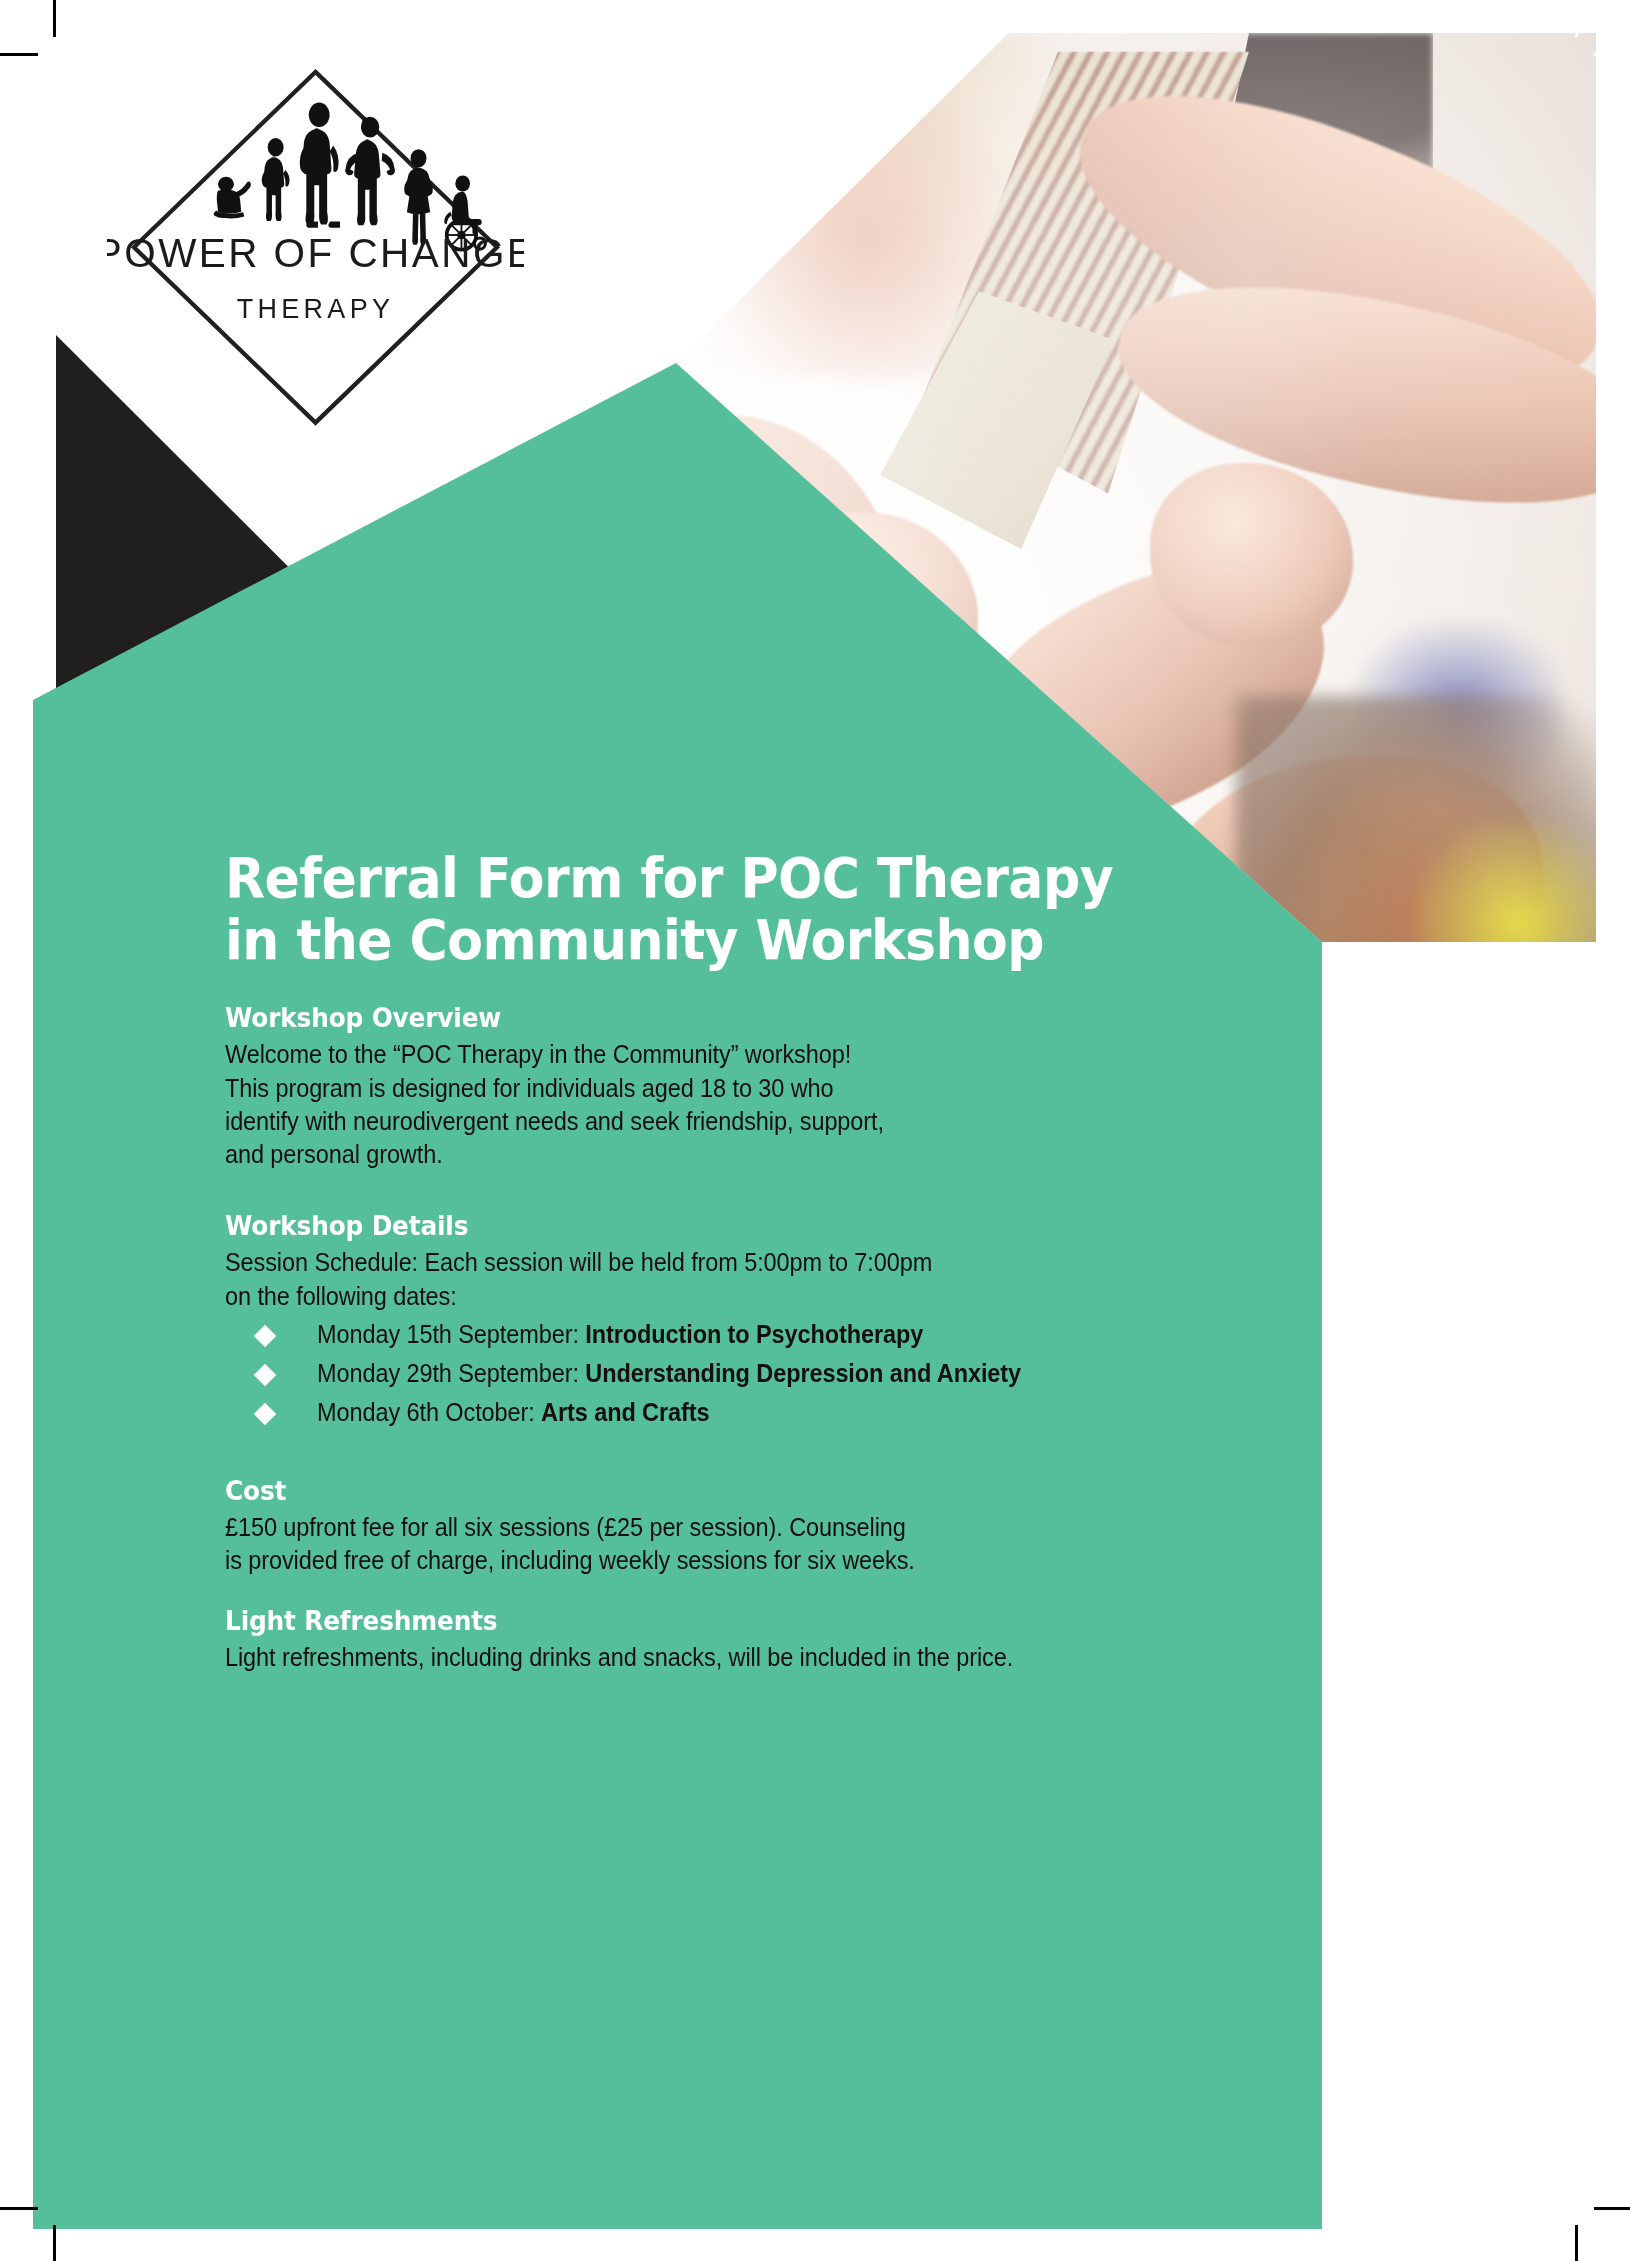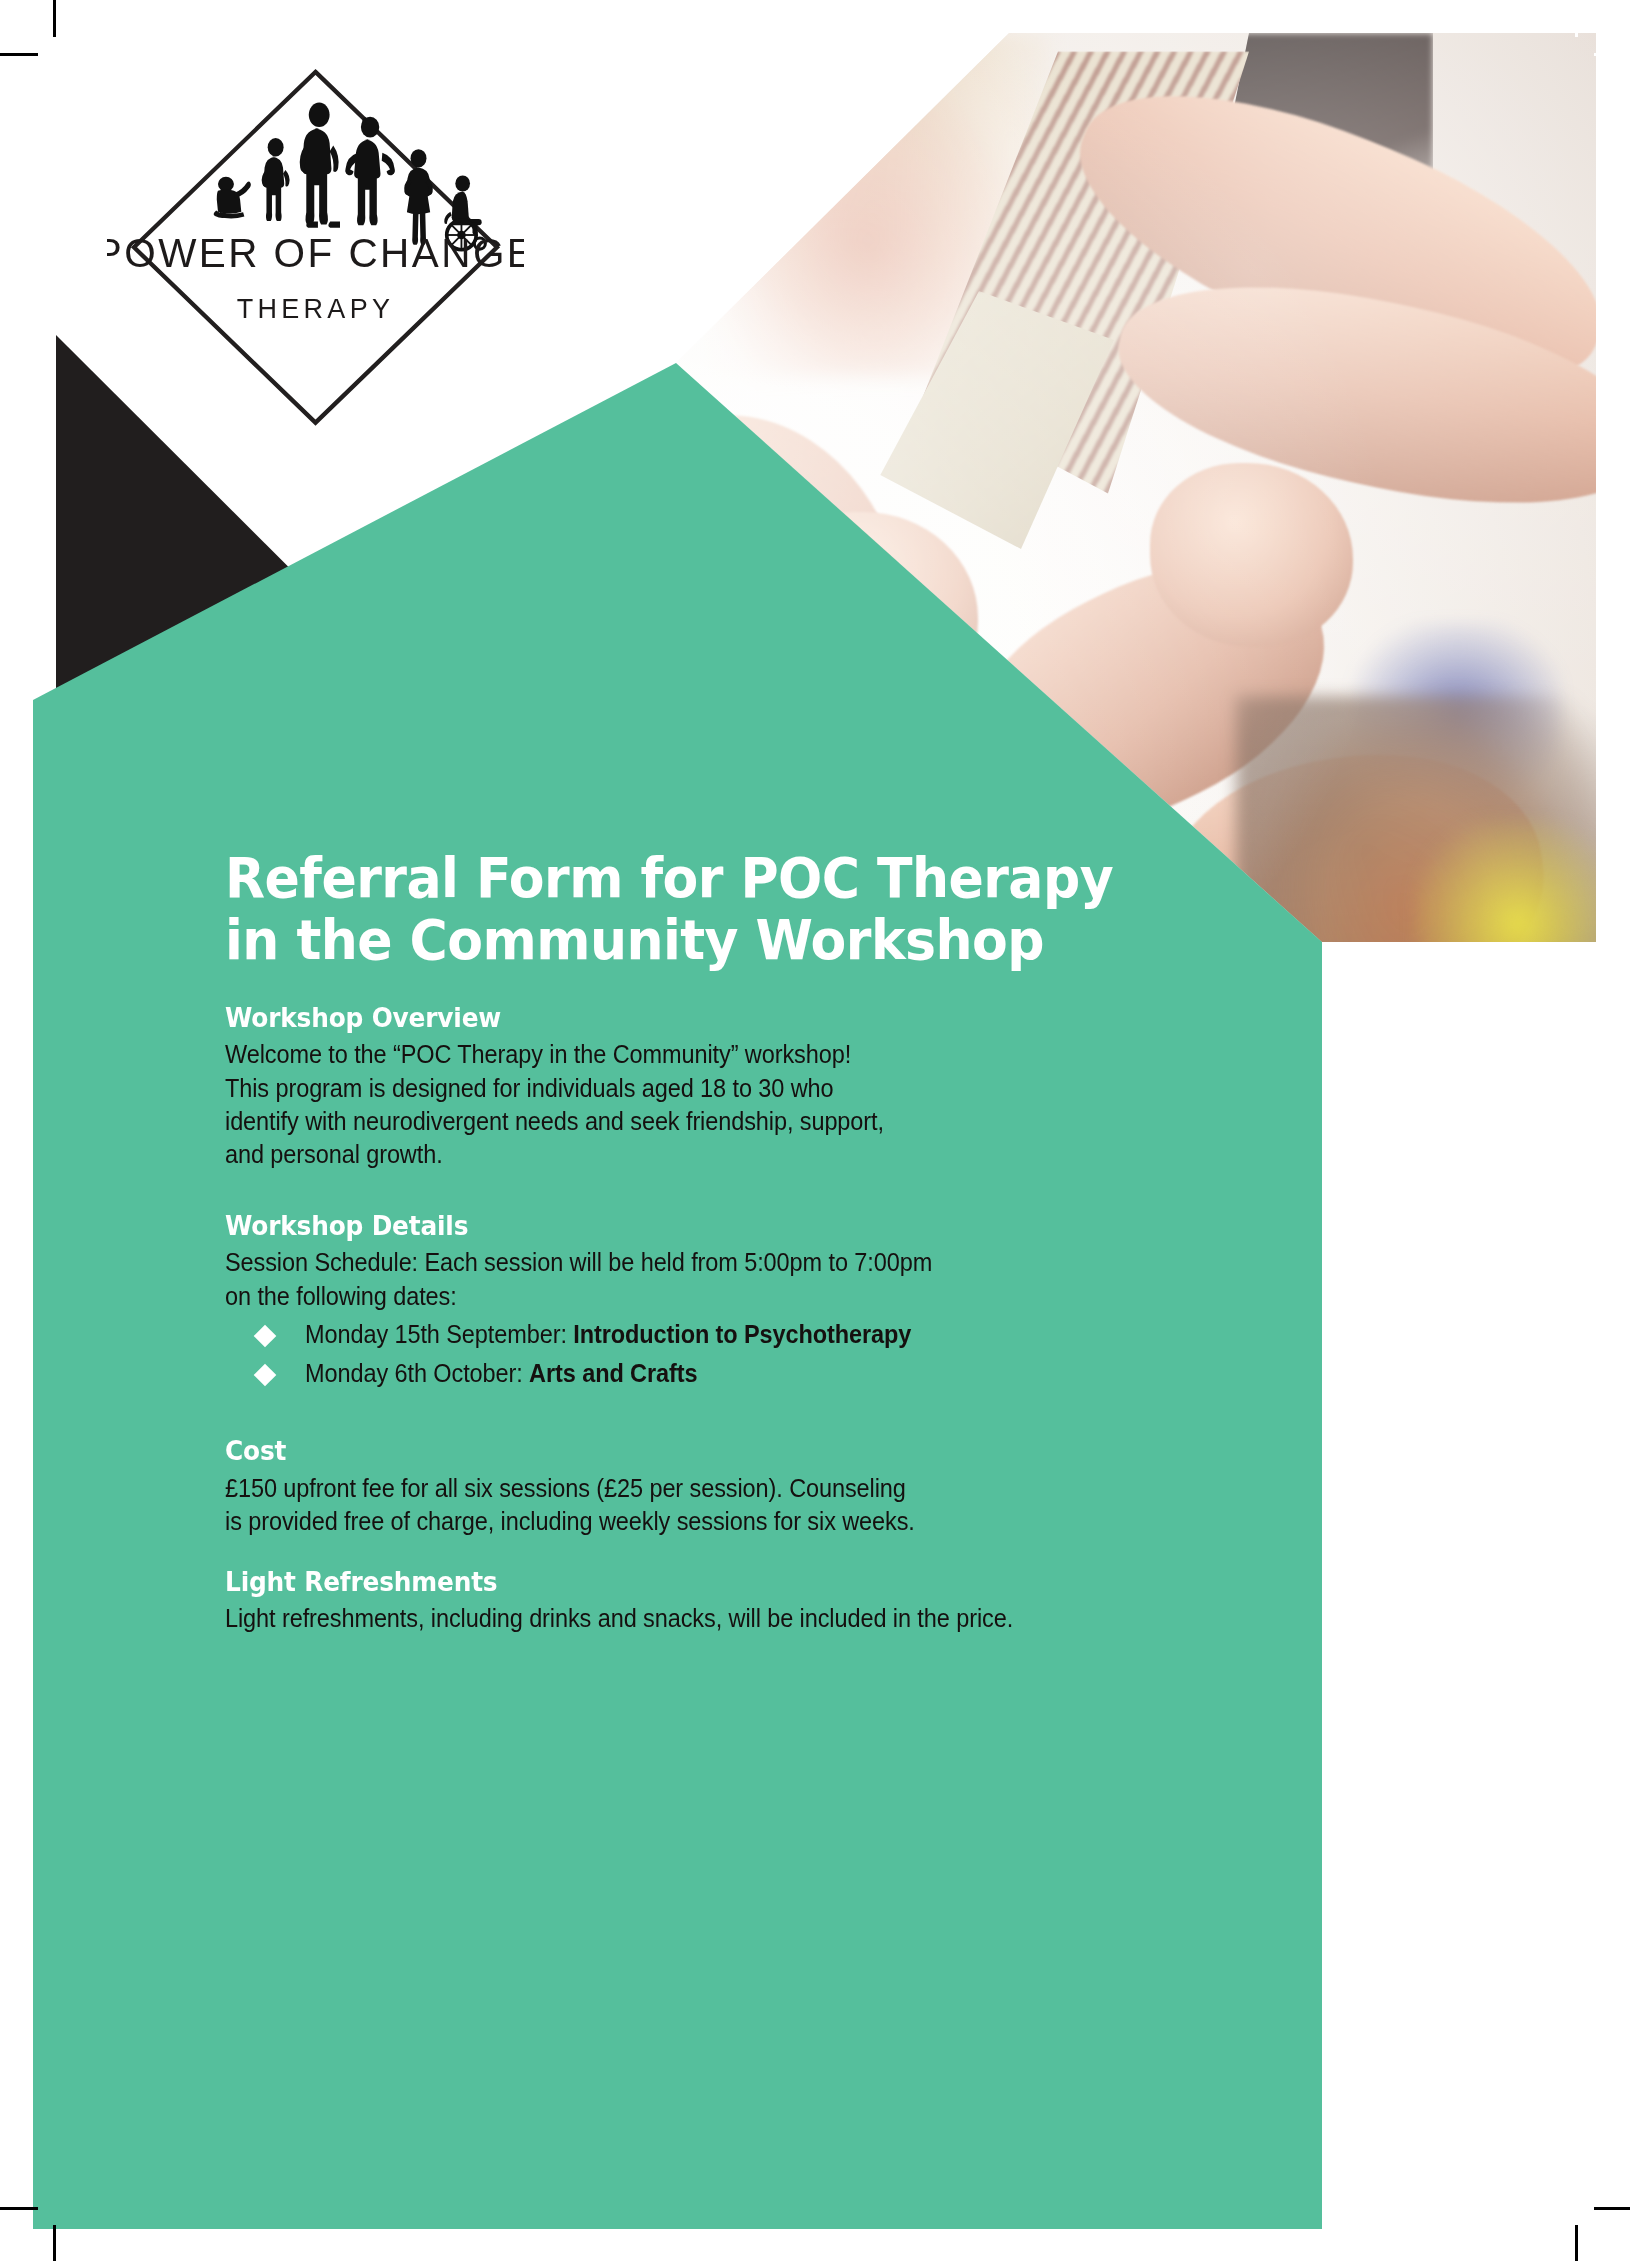--- a/index.html
+++ b/index.html
@@ -199,21 +199,21 @@
     color:#15100F;
     margin:0;
     letter-spacing:-0.1px;
     transform:scaleX(.94);transform-origin:left center;
   }
   .gap-lg{height:39px;}
   .gap-md{height:28px;}
 
   ul.sessions{list-style:none;margin:4.9px 0 0 0;padding:0;}
   ul.sessions li{
-    display:flex;align-items:flex-start;gap:0;
+    display:flex;align-items:flex-start;gap:12px;
     margin:0 0 6.1px 0;
   }
   .bullet{
     flex:0 0 auto;width:16px;height:16px;background:#ffffff;
     transform:rotate(45deg);
     margin:9.8px 32px 0 32px;
   }
   li .ln{display:block;}
   li .ln b{font-weight:700;}
 </style>
@@ -360,20 +360,24 @@
     <p class="body">on the following dates:</p>
 
     <ul class="sessions" id="session-list">
 
     <li>
           <span class="bullet"></span>
           <span class="ln"><span>Monday 15th September: </span><b>Introduction to Psychotherapy</b></span>
         </li>
         <li>
           <span class="bullet"></span>
+          <span class="ln"><span>Monday 29th September: </span><b>Understanding Depression and Anxiety</b></span>
+        </li>
+        <li>
+          <span class="bullet"></span>
           <span class="ln"><span>Monday 6th October: </span><b>Arts and Crafts</b></span>
         </li>
       </ul>
 
     <div class="gap-lg"></div>
 
     <h3 class="sec">Cost</h3>
     <p class="body">£150 upfront fee for all six sessions (£25 per session). Counseling</p>
     <p class="body">is provided free of charge, including weekly sessions for six weeks.</p>
 

